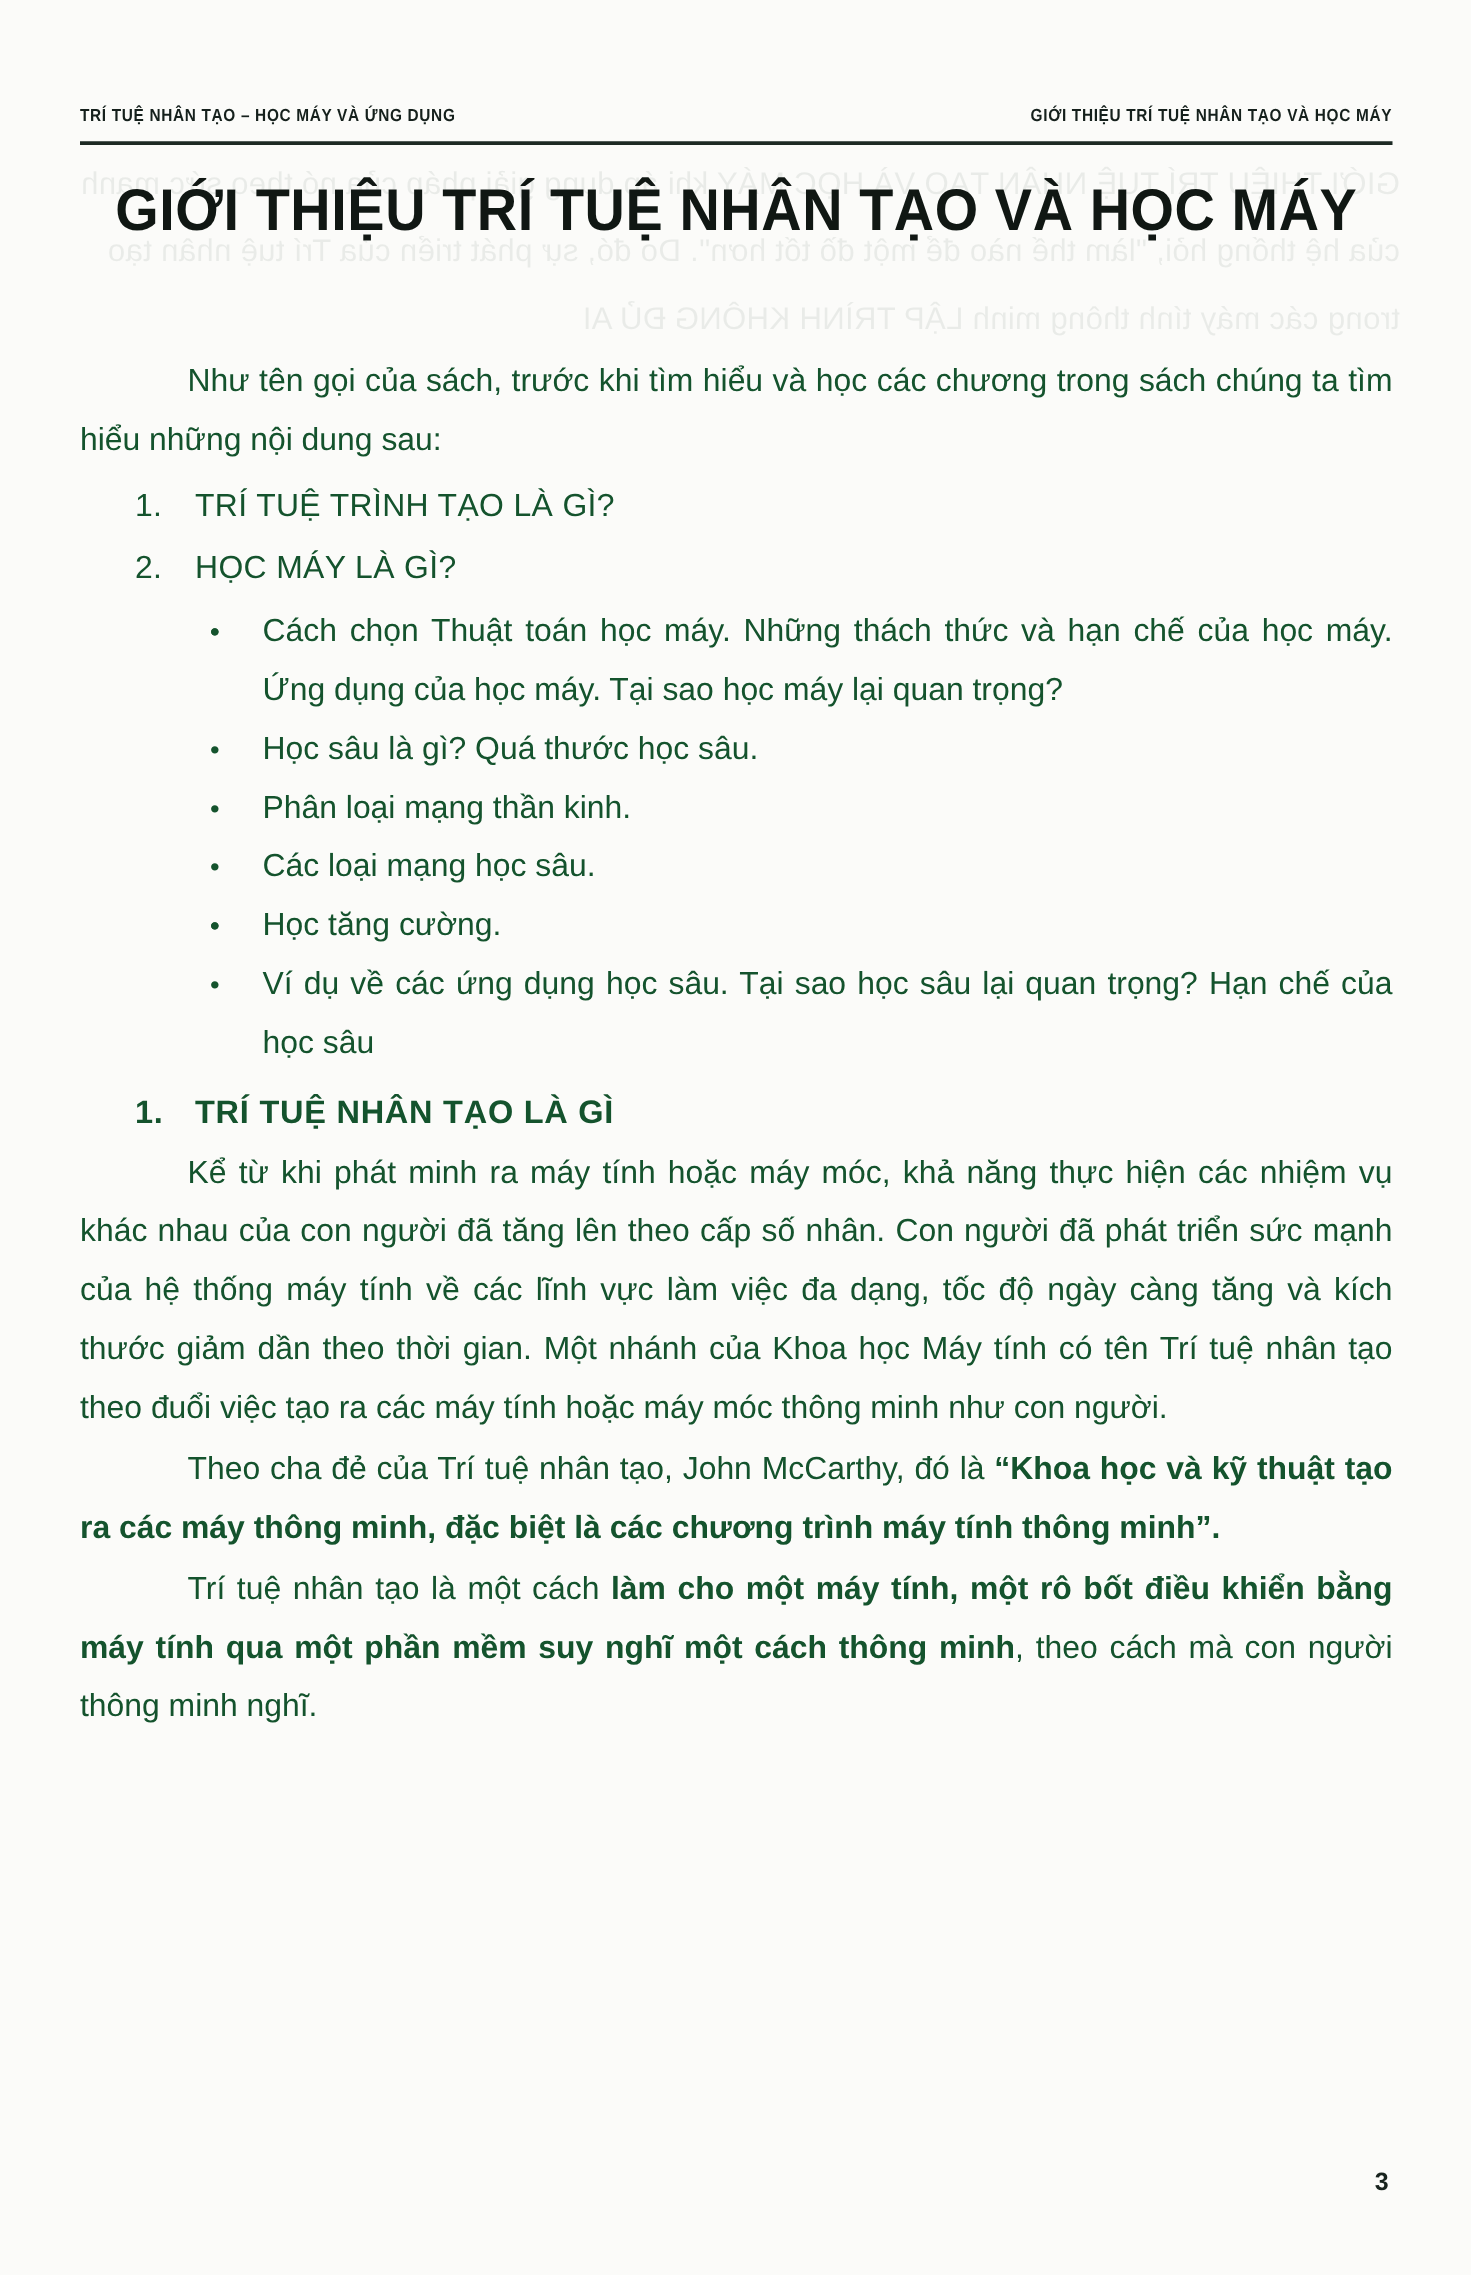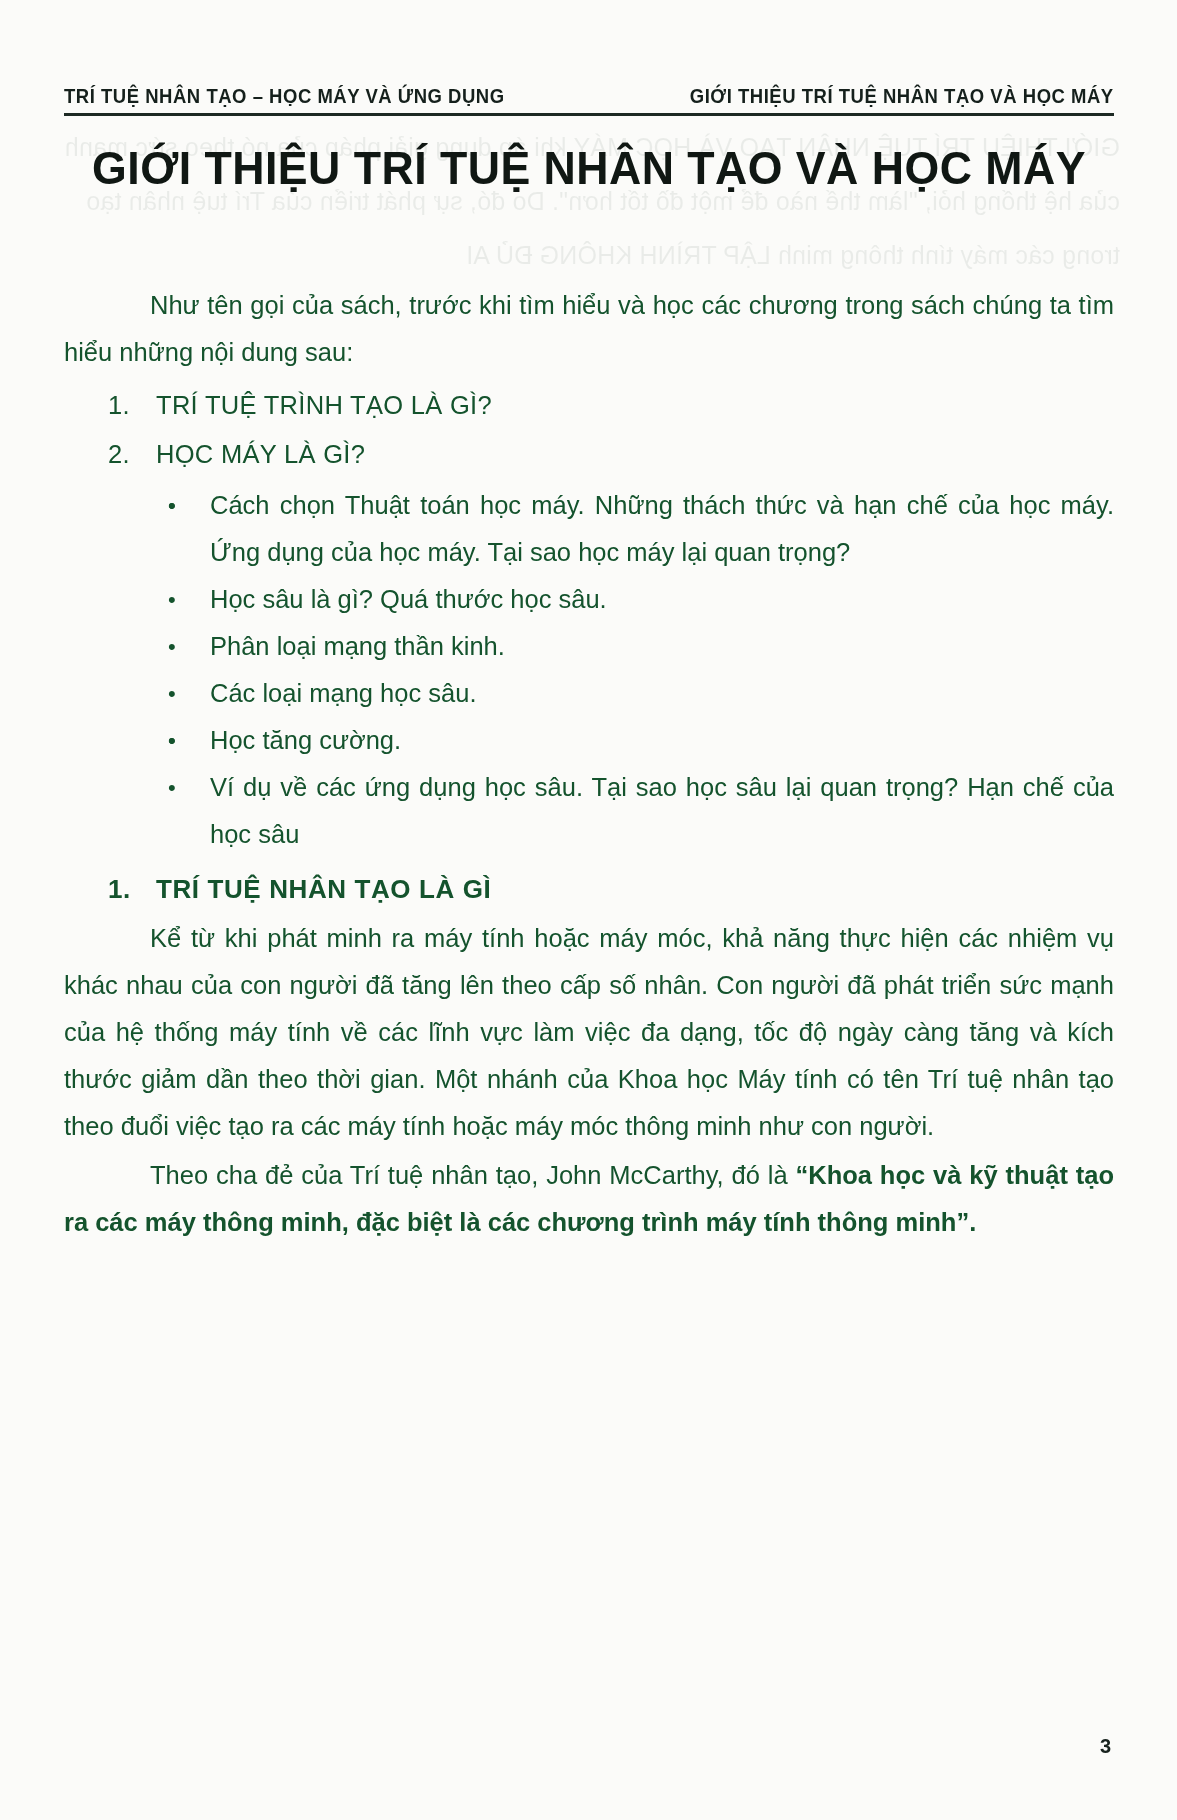--- a/index.html
+++ b/index.html
@@ -48,21 +48,21 @@
   
   .runhead {
     position: absolute;
     left: 64px;
     top: 84px;
     width: 1050px;
     display: flex;
     justify-content: space-between;
     align-items: center;
     font-weight: bold;
-    font-size: 21px;
+    font-size: 14px;
     letter-spacing: 0.6px;
     color: #15201c;
     font-stretch: condensed;
   }
   .runhead .left {
     transform: scaleX(0.88);
     transform-origin: left bottom;
   }
   .runhead .right {
     transform: scaleX(0.88);
@@ -244,17 +244,18 @@
 
     <div class="sec-head">
       <span class="sec-num">1.</span><span>TRÍ TUỆ NHÂN TẠO LÀ GÌ</span>
     </div>
 
     <p class="para">Kể từ khi phát minh ra máy tính hoặc máy móc, khả năng thực hiện các nhiệm vụ khác nhau của con người đã tăng lên theo cấp số nhân. Con người đã phát triển sức mạnh của hệ thống máy tính về các lĩnh vực làm việc đa dạng, tốc độ ngày càng tăng và kích thước giảm dần theo thời gian. Một nhánh của Khoa học Máy tính có tên Trí tuệ nhân tạo theo đuổi việc tạo ra các máy tính hoặc máy móc thông minh như con người.</p>
 
 
     <p class="para"><span>Theo cha đẻ của Trí tuệ nhân tạo, John McCarthy, đó là </span><span class="bi">“Khoa học và kỹ thuật tạo ra các máy thông minh, đặc biệt là các chương trình máy tính thông minh”.</span></p>
 
+    <p class="para"><span>Trí tuệ nhân tạo là một cách </span><span class="bi">làm cho một máy tính, một rô bốt điều khiển bằng máy tính qua một phần mềm suy nghĩ một cách thông minh</span><span>, theo cách mà con người thông minh nghĩ.</span></p>
 
   </div>
 
   <div class="folio">3</div>
 </div>
 
 </body></html>

